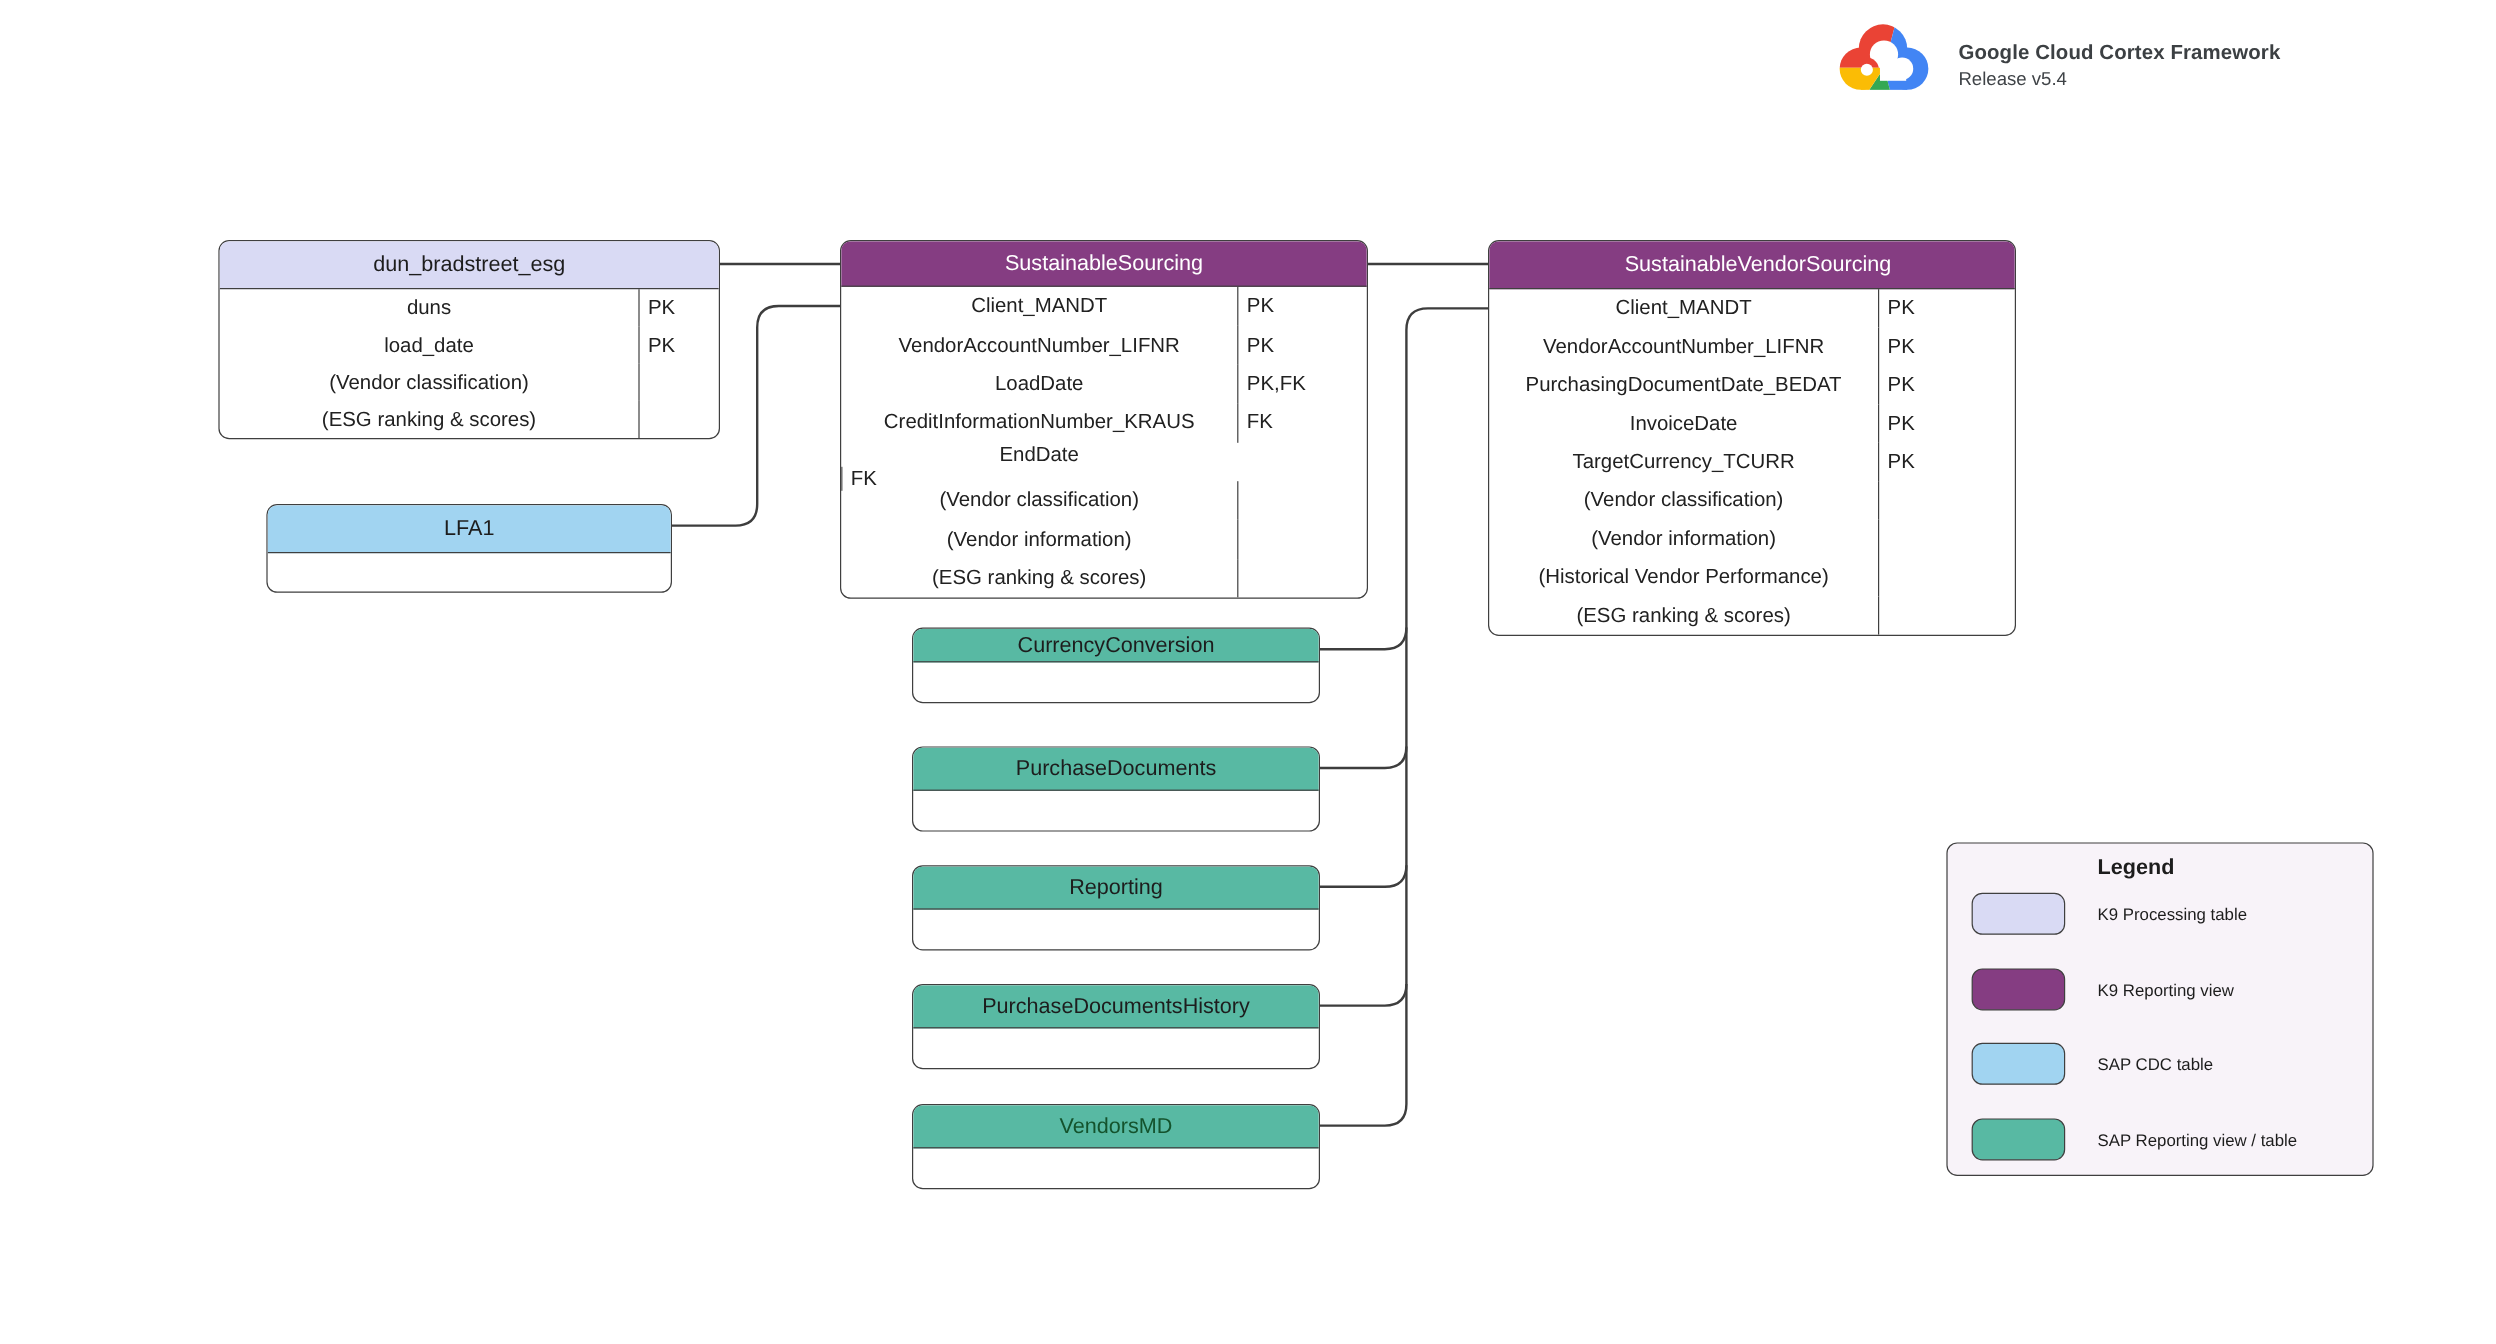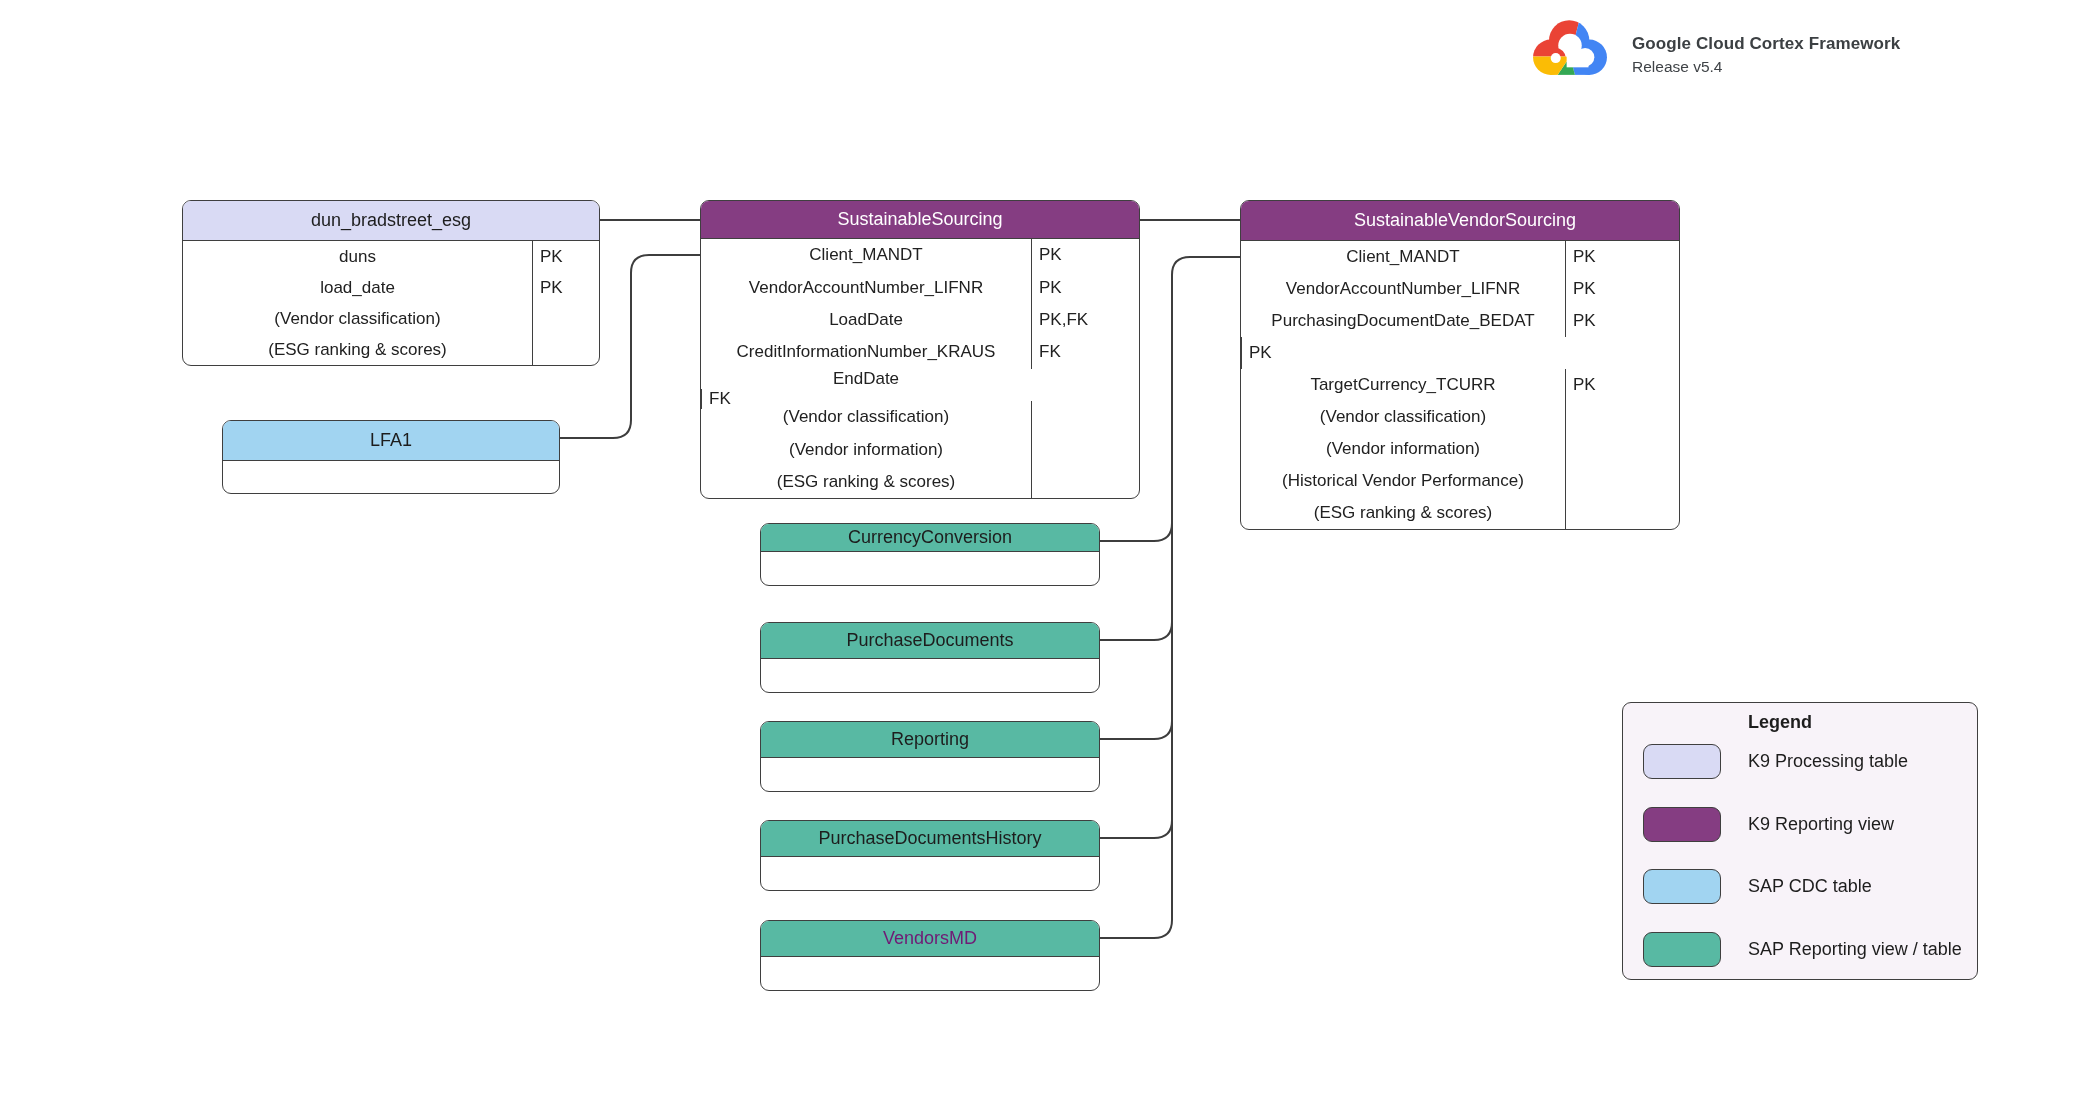--- a/index.html
+++ b/index.html
@@ -22,21 +22,21 @@
   .t-row{display:flex;align-items:stretch;}
   .t-field{display:flex;align-items:center;justify-content:center;text-align:center;font-size:17px;box-sizing:border-box;}
   .t-key{flex:1;border-left:1.4px solid #3f3f3f;padding-left:7px;font-size:17px;display:flex;align-items:center;box-sizing:border-box;}
   .t-empty{width:100%;}
 
   
   .legend{position:absolute;left:1622px;top:702px;width:356px;height:278px;border:1.6px solid #3f3f3f;border-radius:9px;box-sizing:border-box;}
   .legend-title{position:absolute;left:125px;top:9px;font-weight:bold;font-size:18px;color:#1d1d1d;}
   .legend-item{position:absolute;left:20px;display:flex;align-items:center;}
   .legend-swatch{width:78px;height:35px;border:1.6px solid #3f3f3f;border-radius:9px;box-sizing:border-box;}
-  .legend-label{margin-left:27px;font-size:18px;color:#1d1d1d;white-space:nowrap;}
+  .legend-label{margin-left:27px;font-size:14px;color:#1d1d1d;white-space:nowrap;}
 </style>
 </head>
 <body>
 
 <div id="canvas">
 
   <svg class="connectors" width="2080" height="1120">
     <path d="M600 220 H700" style="stroke: rgb(61, 61, 61);"></path>
     <path d="M560 438 H613 Q631 438 631 420 V273 Q631 255 649 255 H700" style="stroke: rgb(61, 61, 61);"></path>
     <path d="M1140 220 H1240" style="stroke: rgb(61, 61, 61);"></path>
@@ -146,20 +146,21 @@
           </div>
           <div class="t-row" style="height: 32px;">
             <div class="t-field" style="width: 324px;">VendorAccountNumber_LIFNR</div>
             <div class="t-key">PK</div>
           </div>
           <div class="t-row" style="height: 32px;">
             <div class="t-field" style="width: 324px;">PurchasingDocumentDate_BEDAT</div>
             <div class="t-key">PK</div>
           </div>
           <div class="t-row" style="height: 32px;">
+            <div class="t-field" style="width: 324px;">InvoiceDate</div>
             <div class="t-key">PK</div>
           </div>
           <div class="t-row" style="height: 32px;">
             <div class="t-field" style="width: 324px;">TargetCurrency_TCURR</div>
             <div class="t-key">PK</div>
           </div>
           <div class="t-row" style="height: 32px;">
             <div class="t-field" style="width: 324px;">(Vendor classification)</div>
             <div class="t-key"></div>
           </div>
@@ -211,21 +212,21 @@
   </div>
       <div class="t-node" style="left: 760px; top: 820px; width: 340px;">
     <div class="t-head" style="background: rgb(88, 185, 163); color: rgb(29, 29, 29); height: 36px;">PurchaseDocumentsHistory</div>
     <div class="t-body">
           <div class="t-row" style="height: 33px;">
             <div class="t-empty"></div>
           </div>
         </div>
   </div>
       <div class="t-node" style="left: 760px; top: 920px; width: 340px;">
-    <div class="t-head" style="background: rgb(88, 185, 163); color: #701a75; height: 36px;">VendorsMD</div>
+    <div class="t-head" style="background: rgb(88, 185, 163); color: #14532d; height: 36px;">VendorsMD</div>
     <div class="t-body">
           <div class="t-row" style="height: 33px;">
             <div class="t-empty"></div>
           </div>
         </div>
   </div>
     </div>
 
   <div class="legend" style="background: rgb(248, 243, 249); padding-left: 44px;">
     <div class="legend-title">Legend</div>

